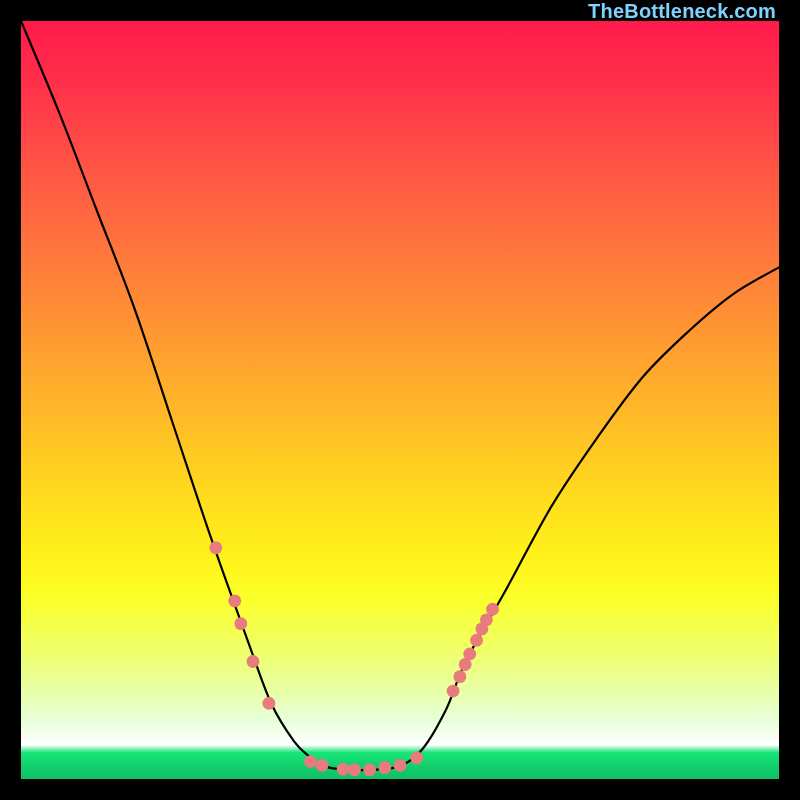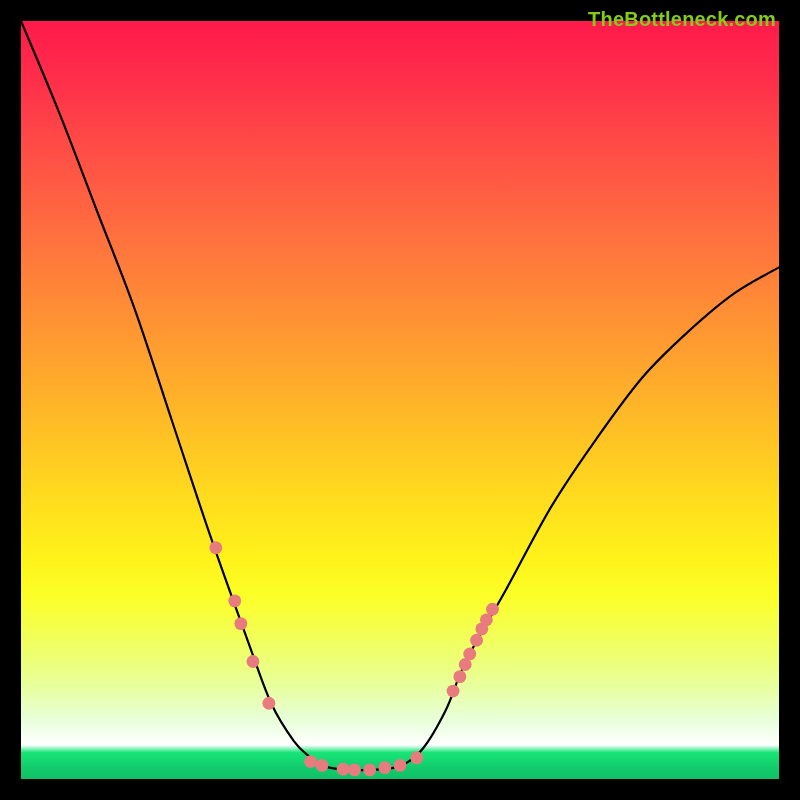--- a/index.html
+++ b/index.html
@@ -49,26 +49,26 @@
     );
   }
   svg.curve {
     position: absolute;
     inset: 0;
     width: 758px;
     height: 758px;
   }
   .watermark {
     position: absolute;
-    top: 8px;
+    top: 0;
     right: 24px;
     font-family: Arial, Helvetica, sans-serif;
     font-size: 20px;
     font-weight: 700;
-    color: #84cc16;
+    color: #7dd3fc;
     letter-spacing: 0.2px;
   }
 </style>
 </head>
 <body>
 
 <div class="stage">
   <div class="plot">
     <div class="gradient"></div>
     <svg class="curve" viewBox="0 0 758 758" preserveAspectRatio="none">

